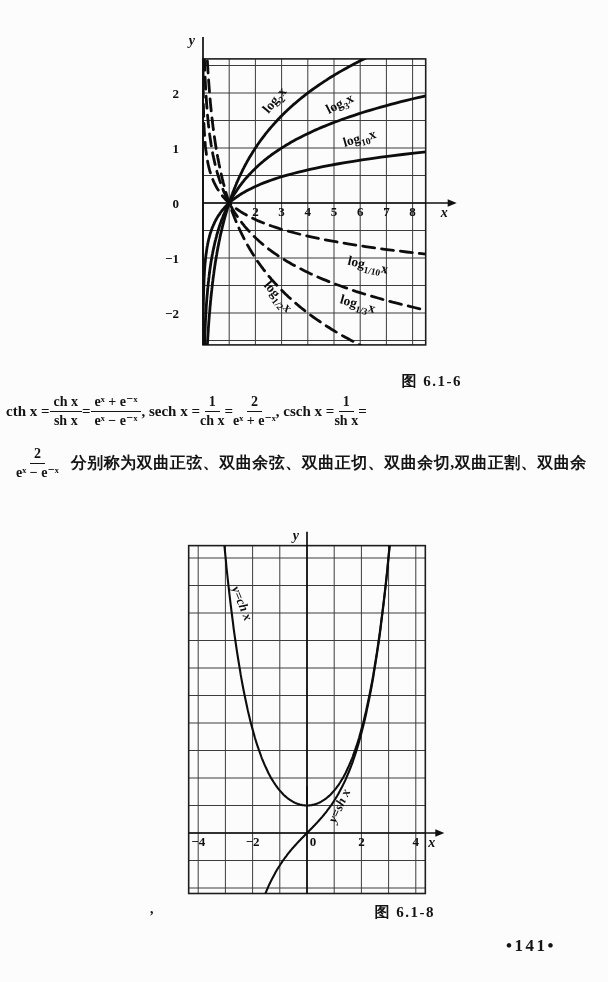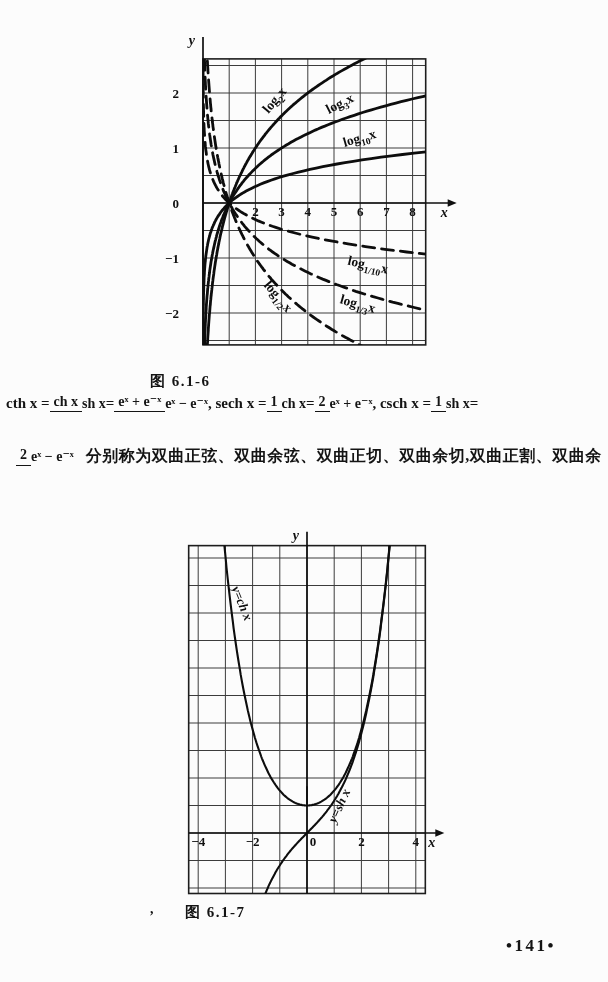--- a/index.html
+++ b/index.html
@@ -12,27 +12,27 @@
   .arrow{fill:#0f0f0f;}
   .curve{fill:none;stroke:#0d0d0d;stroke-linecap:round;}
   #fig1 .curve{stroke-width:2.8;}
   #fig2 .curve{stroke-width:2.1;}
   .dashed{stroke-dasharray:12 7;}
   .tick{font:700 13px "Liberation Serif","DejaVu Serif",serif;fill:#101010;}
   .axis-label{font:italic 700 14px "Liberation Serif","DejaVu Serif",serif;fill:#101010;}
   .clabel{font:600 13.5px "Liberation Serif","DejaVu Serif",serif;fill:#0d0d0d;}
   .clabel .sub{font-size:9.5px;}
   #fig2 .clabel{font-style:italic;font-size:13px;}
-  .caption{position:absolute;text-align:left;font-weight:700;font-size:15px;letter-spacing:1.5px;}
+  .caption{position:absolute;text-align:right;font-weight:700;font-size:15px;letter-spacing:1.5px;}
   #cap1{left:150px;top:372px;width:312px;}
   #cap2{left:185px;top:903px;width:250px;}
   .mline{position:absolute;display:flex;align-items:center;font-weight:700;font-size:15px;white-space:nowrap;}
   #mline1{left:6px;top:394px;}
   #mline2{left:16px;top:446px;gap:12px;}
-  .frac{display:inline-flex;flex-direction:row;align-items:center;line-height:1.15;font-size:14px;}
+  .frac{display:inline-flex;flex-direction:column;align-items:center;line-height:1.15;font-size:14px;}
   .frac .num{border-bottom:1.8px solid #141414;padding:0 4px 1px;}
   .frac .den{padding-top:1px;}
   .cn{font-size:16px;letter-spacing:0.5px;}
   .pageno{position:absolute;left:506px;top:936px;font-weight:700;font-size:17px;letter-spacing:2.5px;}
   .stray{position:absolute;left:150px;top:901px;font-weight:700;font-size:14px;}
 </style>
 </head>
 <body>
 
 <div class="page">
@@ -179,17 +179,17 @@
         <polyline points="3.7,-760.5 4.5,-730.1 5.3,-700.5 6.0,-671.8 6.8,-643.8 7.6,-616.7 8.4,-590.4 9.2,-564.8 10.0,-540.0 10.8,-515.8 11.6,-492.4 12.4,-469.6 13.1,-447.5 13.9,-426.0 14.7,-405.1 15.5,-384.8 16.3,-365.1 17.1,-346.0 17.9,-327.4 18.7,-309.3 19.5,-291.8 20.2,-274.8 21.0,-258.2 21.8,-242.1 22.6,-226.5 23.4,-211.3 24.2,-196.6 25.0,-182.3 25.8,-168.4 26.6,-154.9 27.3,-141.7 28.1,-129.0 28.9,-116.6 29.7,-104.6 30.5,-92.9 31.3,-81.6 32.1,-70.5 32.9,-59.8 33.7,-49.4 34.4,-39.3 35.2,-29.5 36.0,-20.0 36.8,-10.7 37.6,-1.8 38.4,7.0 39.2,15.5 40.0,23.7 40.8,31.7 41.5,39.5 42.3,47.0 43.1,54.3 43.9,61.5 44.7,68.4 45.5,75.1 46.3,81.6 47.1,88.0 47.9,94.1 48.6,100.1 49.4,105.9 50.2,111.5 51.0,117.0 51.8,122.3 52.6,127.5 53.4,132.5 54.2,137.4 55.0,142.1 55.7,146.7 56.5,151.1 57.3,155.5 58.1,159.7 58.9,163.7 59.7,167.7 60.5,171.5 61.3,175.3 62.1,178.9 62.8,182.4 63.6,185.8 64.4,189.1 65.2,192.4 66.0,195.5 66.8,198.5 67.6,201.4 68.4,204.3 69.2,207.1 69.9,209.7 70.7,212.3 71.5,214.9 72.3,217.3 73.1,219.7 73.9,222.0 74.7,224.2 75.5,226.4 76.2,228.5 77.0,230.6 77.8,232.5 78.6,234.4 79.4,236.3 80.2,238.1 81.0,239.8 81.8,241.5 82.6,243.2 83.3,244.7 84.1,246.3 84.9,247.7 85.7,249.2 86.5,250.6 87.3,251.9 88.1,253.2 88.9,254.5 89.7,255.7 90.4,256.8 91.2,258.0 92.0,259.0 92.8,260.1 93.6,261.1 94.4,262.1 95.2,263.0 96.0,263.9 96.8,264.8 97.5,265.6 98.3,266.4 99.1,267.2 99.9,267.9 100.7,268.6 101.5,269.3 102.3,270.0 103.1,270.6 103.9,271.2 104.6,271.7 105.4,272.2 106.2,272.7 107.0,273.2 107.8,273.7 108.6,274.1 109.4,274.5 110.2,274.9 111.0,275.2 111.7,275.5 112.5,275.8 113.3,276.1 114.1,276.3 114.9,276.6 115.7,276.8 116.5,276.9 117.3,277.1 118.1,277.2 118.8,277.3 119.6,277.4 120.4,277.5 121.2,277.5 122.0,277.5 122.8,277.5 123.6,277.5 124.4,277.4 125.2,277.3 125.9,277.2 126.7,277.1 127.5,276.9 128.3,276.8 129.1,276.6 129.9,276.3 130.7,276.1 131.5,275.8 132.3,275.5 133.0,275.2 133.8,274.9 134.6,274.5 135.4,274.1 136.2,273.7 137.0,273.2 137.8,272.7 138.6,272.2 139.4,271.7 140.1,271.2 140.9,270.6 141.7,270.0 142.5,269.3 143.3,268.6 144.1,267.9 144.9,267.2 145.7,266.4 146.5,265.6 147.2,264.8 148.0,263.9 148.8,263.0 149.6,262.1 150.4,261.1 151.2,260.1 152.0,259.0 152.8,258.0 153.6,256.8 154.3,255.7 155.1,254.5 155.9,253.2 156.7,251.9 157.5,250.6 158.3,249.2 159.1,247.7 159.9,246.3 160.7,244.7 161.4,243.2 162.2,241.5 163.0,239.8 163.8,238.1 164.6,236.3 165.4,234.4 166.2,232.5 167.0,230.6 167.8,228.5 168.5,226.4 169.3,224.2 170.1,222.0 170.9,219.7 171.7,217.3 172.5,214.9 173.3,212.3 174.1,209.7 174.8,207.1 175.6,204.3 176.4,201.4 177.2,198.5 178.0,195.5 178.8,192.4 179.6,189.1 180.4,185.8 181.2,182.4 181.9,178.9 182.7,175.3 183.5,171.5 184.3,167.7 185.1,163.7 185.9,159.7 186.7,155.5 187.5,151.1 188.3,146.7 189.0,142.1 189.8,137.4 190.6,132.5 191.4,127.5 192.2,122.3 193.0,117.0 193.8,111.5 194.6,105.9 195.4,100.1 196.1,94.1 196.9,88.0 197.7,81.6 198.5,75.1 199.3,68.4 200.1,61.5 200.9,54.3 201.7,47.0 202.5,39.5 203.2,31.7 204.0,23.7 204.8,15.5 205.6,7.0 206.4,-1.8 207.2,-10.7 208.0,-20.0 208.8,-29.5 209.6,-39.3 210.3,-49.4 211.1,-59.8 211.9,-70.5 212.7,-81.6 213.5,-92.9 214.3,-104.6 215.1,-116.6 215.9,-129.0 216.7,-141.7 217.4,-154.9 218.2,-168.4 219.0,-182.3 219.8,-196.6 220.6,-211.3 221.4,-226.5 222.2,-242.1 223.0,-258.2 223.8,-274.8 224.5,-291.8 225.3,-309.3 226.1,-327.4 226.9,-346.0 227.7,-365.1 228.5,-384.8 229.3,-405.1 230.1,-426.0 230.9,-447.5 231.6,-469.6 232.4,-492.4 233.2,-515.8 234.0,-540.0 234.8,-564.8 235.6,-590.4 236.4,-616.7 237.2,-643.8 238.0,-671.8 238.7,-700.5 239.5,-730.1 240.3,-760.5" class="curve"></polyline>
         <polyline points="3.7,1370.2 4.5,1339.7 5.3,1310.1 6.0,1281.4 6.8,1253.4 7.6,1226.3 8.4,1200.0 9.2,1174.4 10.0,1149.5 10.8,1125.4 11.6,1101.9 12.4,1079.1 13.1,1057.0 13.9,1035.5 14.7,1014.6 15.5,994.3 16.3,974.6 17.1,955.4 17.9,936.8 18.7,918.7 19.5,901.2 20.2,884.1 21.0,867.5 21.8,851.4 22.6,835.8 23.4,820.6 24.2,805.8 25.0,791.5 25.8,777.6 26.6,764.0 27.3,750.9 28.1,738.1 28.9,725.7 29.7,713.7 30.5,702.0 31.3,690.6 32.1,679.5 32.9,668.8 33.7,658.4 34.4,648.2 35.2,638.4 36.0,628.8 36.8,619.5 37.6,610.5 38.4,601.8 39.2,593.2 40.0,585.0 40.8,576.9 41.5,569.1 42.3,561.5 43.1,554.1 43.9,547.0 44.7,540.0 45.5,533.2 46.3,526.7 47.1,520.3 47.9,514.1 48.6,508.1 49.4,502.2 50.2,496.5 51.0,491.0 51.8,485.6 52.6,480.4 53.4,475.3 54.2,470.4 55.0,465.6 55.7,460.9 56.5,456.4 57.3,452.0 58.1,447.7 58.9,443.6 59.7,439.5 60.5,435.6 61.3,431.8 62.1,428.1 62.8,424.5 63.6,421.0 64.4,417.6 65.2,414.2 66.0,411.0 66.8,407.9 67.6,404.8 68.4,401.9 69.2,399.0 69.9,396.2 70.7,393.5 71.5,390.8 72.3,388.2 73.1,385.7 73.9,383.3 74.7,380.9 75.5,378.6 76.2,376.4 77.0,374.2 77.8,372.0 78.6,370.0 79.4,368.0 80.2,366.0 81.0,364.1 81.8,362.2 82.6,360.4 83.3,358.6 84.1,356.9 84.9,355.2 85.7,353.6 86.5,352.0 87.3,350.4 88.1,348.9 88.9,347.4 89.7,346.0 90.4,344.6 91.2,343.2 92.0,341.8 92.8,340.5 93.6,339.2 94.4,338.0 95.2,336.7 96.0,335.5 96.8,334.3 97.5,333.2 98.3,332.1 99.1,331.0 99.9,329.9 100.7,328.8 101.5,327.8 102.3,326.7 103.1,325.7 103.9,324.7 104.6,323.8 105.4,322.8 106.2,321.9 107.0,320.9 107.8,320.0 108.6,319.1 109.4,318.2 110.2,317.3 111.0,316.5 111.7,315.6 112.5,314.8 113.3,313.9 114.1,313.1 114.9,312.3 115.7,311.4 116.5,310.6 117.3,309.8 118.1,309.0 118.8,308.2 119.6,307.4 120.4,306.6 121.2,305.8 122.0,305.0 122.8,304.2 123.6,303.4 124.4,302.6 125.2,301.8 125.9,301.0 126.7,300.2 127.5,299.4 128.3,298.6 129.1,297.7 129.9,296.9 130.7,296.1 131.5,295.2 132.3,294.4 133.0,293.5 133.8,292.7 134.6,291.8 135.4,290.9 136.2,290.0 137.0,289.1 137.8,288.1 138.6,287.2 139.4,286.2 140.1,285.3 140.9,284.3 141.7,283.3 142.5,282.2 143.3,281.2 144.1,280.1 144.9,279.0 145.7,277.9 146.5,276.8 147.2,275.7 148.0,274.5 148.8,273.3 149.6,272.0 150.4,270.8 151.2,269.5 152.0,268.2 152.8,266.8 153.6,265.4 154.3,264.0 155.1,262.6 155.9,261.1 156.7,259.6 157.5,258.0 158.3,256.4 159.1,254.8 159.9,253.1 160.7,251.4 161.4,249.6 162.2,247.8 163.0,245.9 163.8,244.0 164.6,242.0 165.4,240.0 166.2,238.0 167.0,235.8 167.8,233.6 168.5,231.4 169.3,229.1 170.1,226.7 170.9,224.3 171.7,221.8 172.5,219.2 173.3,216.5 174.1,213.8 174.8,211.0 175.6,208.1 176.4,205.2 177.2,202.1 178.0,199.0 178.8,195.8 179.6,192.4 180.4,189.0 181.2,185.5 181.9,181.9 182.7,178.2 183.5,174.4 184.3,170.5 185.1,166.4 185.9,162.3 186.7,158.0 187.5,153.6 188.3,149.1 189.0,144.4 189.8,139.6 190.6,134.7 191.4,129.6 192.2,124.4 193.0,119.0 193.8,113.5 194.6,107.8 195.4,101.9 196.1,95.9 196.9,89.7 197.7,83.3 198.5,76.8 199.3,70.0 200.1,63.0 200.9,55.9 201.7,48.5 202.5,40.9 203.2,33.1 204.0,25.0 204.8,16.8 205.6,8.2 206.4,-0.5 207.2,-9.5 208.0,-18.8 208.8,-28.4 209.6,-38.2 210.3,-48.4 211.1,-58.8 211.9,-69.5 212.7,-80.6 213.5,-92.0 214.3,-103.7 215.1,-115.7 215.9,-128.1 216.7,-140.9 217.4,-154.0 218.2,-167.6 219.0,-181.5 219.8,-195.8 220.6,-210.6 221.4,-225.8 222.2,-241.4 223.0,-257.5 223.8,-274.1 224.5,-291.2 225.3,-308.7 226.1,-326.8 226.9,-345.4 227.7,-364.6 228.5,-384.3 229.3,-404.6 230.1,-425.5 230.9,-447.0 231.6,-469.1 232.4,-491.9 233.2,-515.4 234.0,-539.5 234.8,-564.4 235.6,-590.0 236.4,-616.3 237.2,-643.4 238.0,-671.4 238.7,-700.1 239.5,-729.7 240.3,-760.2" class="curve"></polyline>
       </g>
       <text class="clabel" transform="translate(46.4 60.3) rotate(68)"><tspan>y=ch x</tspan></text>
       <text class="clabel" transform="translate(150.6 295.4) rotate(-65)"><tspan>y=sh x</tspan></text>
       <line x1="122" y1="276.125" x2="122" y2="258.25" class="axis"></line>
     </svg>
 
   <div class="stray">,</div>
 
-  <div class="caption" id="cap2">图  6.1-7</div>
+  <div class="caption" id="cap2">图  6.1-8</div>
 
   <div class="pageno">•141•</div>
 
 </div>
 
 </body></html>

